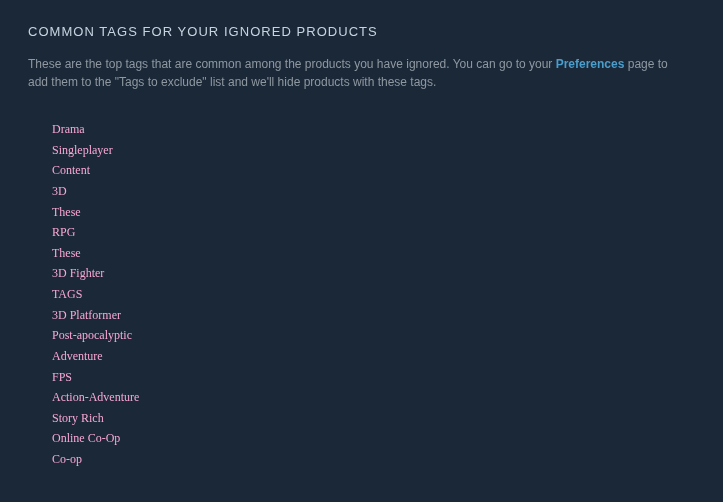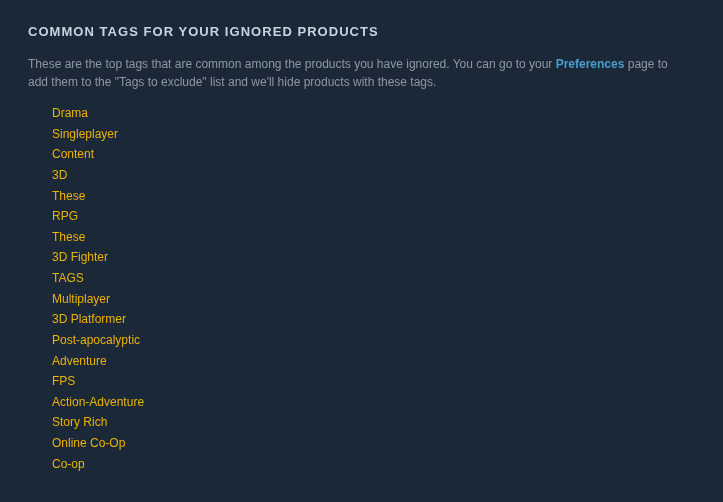--- a/index.html
+++ b/index.html
@@ -16,50 +16,51 @@
       color: #c6d4df;
       overflow: hidden;
     }
 
     .container {
       padding: 24px 28px;
     }
 
     .page-title {
       font-size: 13px;
-      font-weight: bold;
+      font-weight: normal;
       color: #c6d4df;
       letter-spacing: 0.08em;
       text-transform: uppercase;
       margin-bottom: 16px;
     }
 
     .description {
       font-size: 12px;
       color: #8f98a0;
       line-height: 1.5;
-      margin-bottom: 12px;
+      margin-bottom: 28px;
       max-width: 660px;
     }
 
     .description a {
       color: #4b9dcb;
       text-decoration: none;
       font-weight: bold;
     }
 
     .tags-list {
       list-style: none;
       padding-left: 24px;
     }
 
     .tags-list li {
       font-size: 12px;
-      color: #eab308;
+      color: #f9a8d4;
       line-height: 1.72;
+      font-family: Liberation Serif, serif;
     }
   </style>
 </head>
 <body>
 
 <div class="container">
   <h1 class="page-title">COMMON TAGS FOR YOUR IGNORED PRODUCTS</h1>
 
   <p class="description">
     <span>These are the top tags that are common among the products you have ignored. You can go to your </span><a href="#">Preferences</a><span> page to add them to the "Tags to exclude" list and we'll hide products with these tags.</span>
@@ -68,21 +69,20 @@
   <ul class="tags-list">
   <li>Drama</li>
       <li>Singleplayer</li>
       <li>Content</li>
       <li>3D</li>
       <li>These</li>
       <li>RPG</li>
       <li>These</li>
       <li>3D Fighter</li>
       <li>TAGS</li>
-      <li>Multiplayer</li>
       <li>3D Platformer</li>
       <li>Post-apocalyptic</li>
       <li>Adventure</li>
       <li>FPS</li>
       <li>Action-Adventure</li>
       <li>Story Rich</li>
       <li>Online Co-Op</li>
       <li>Co-op</li>
     </ul>
 </div>

